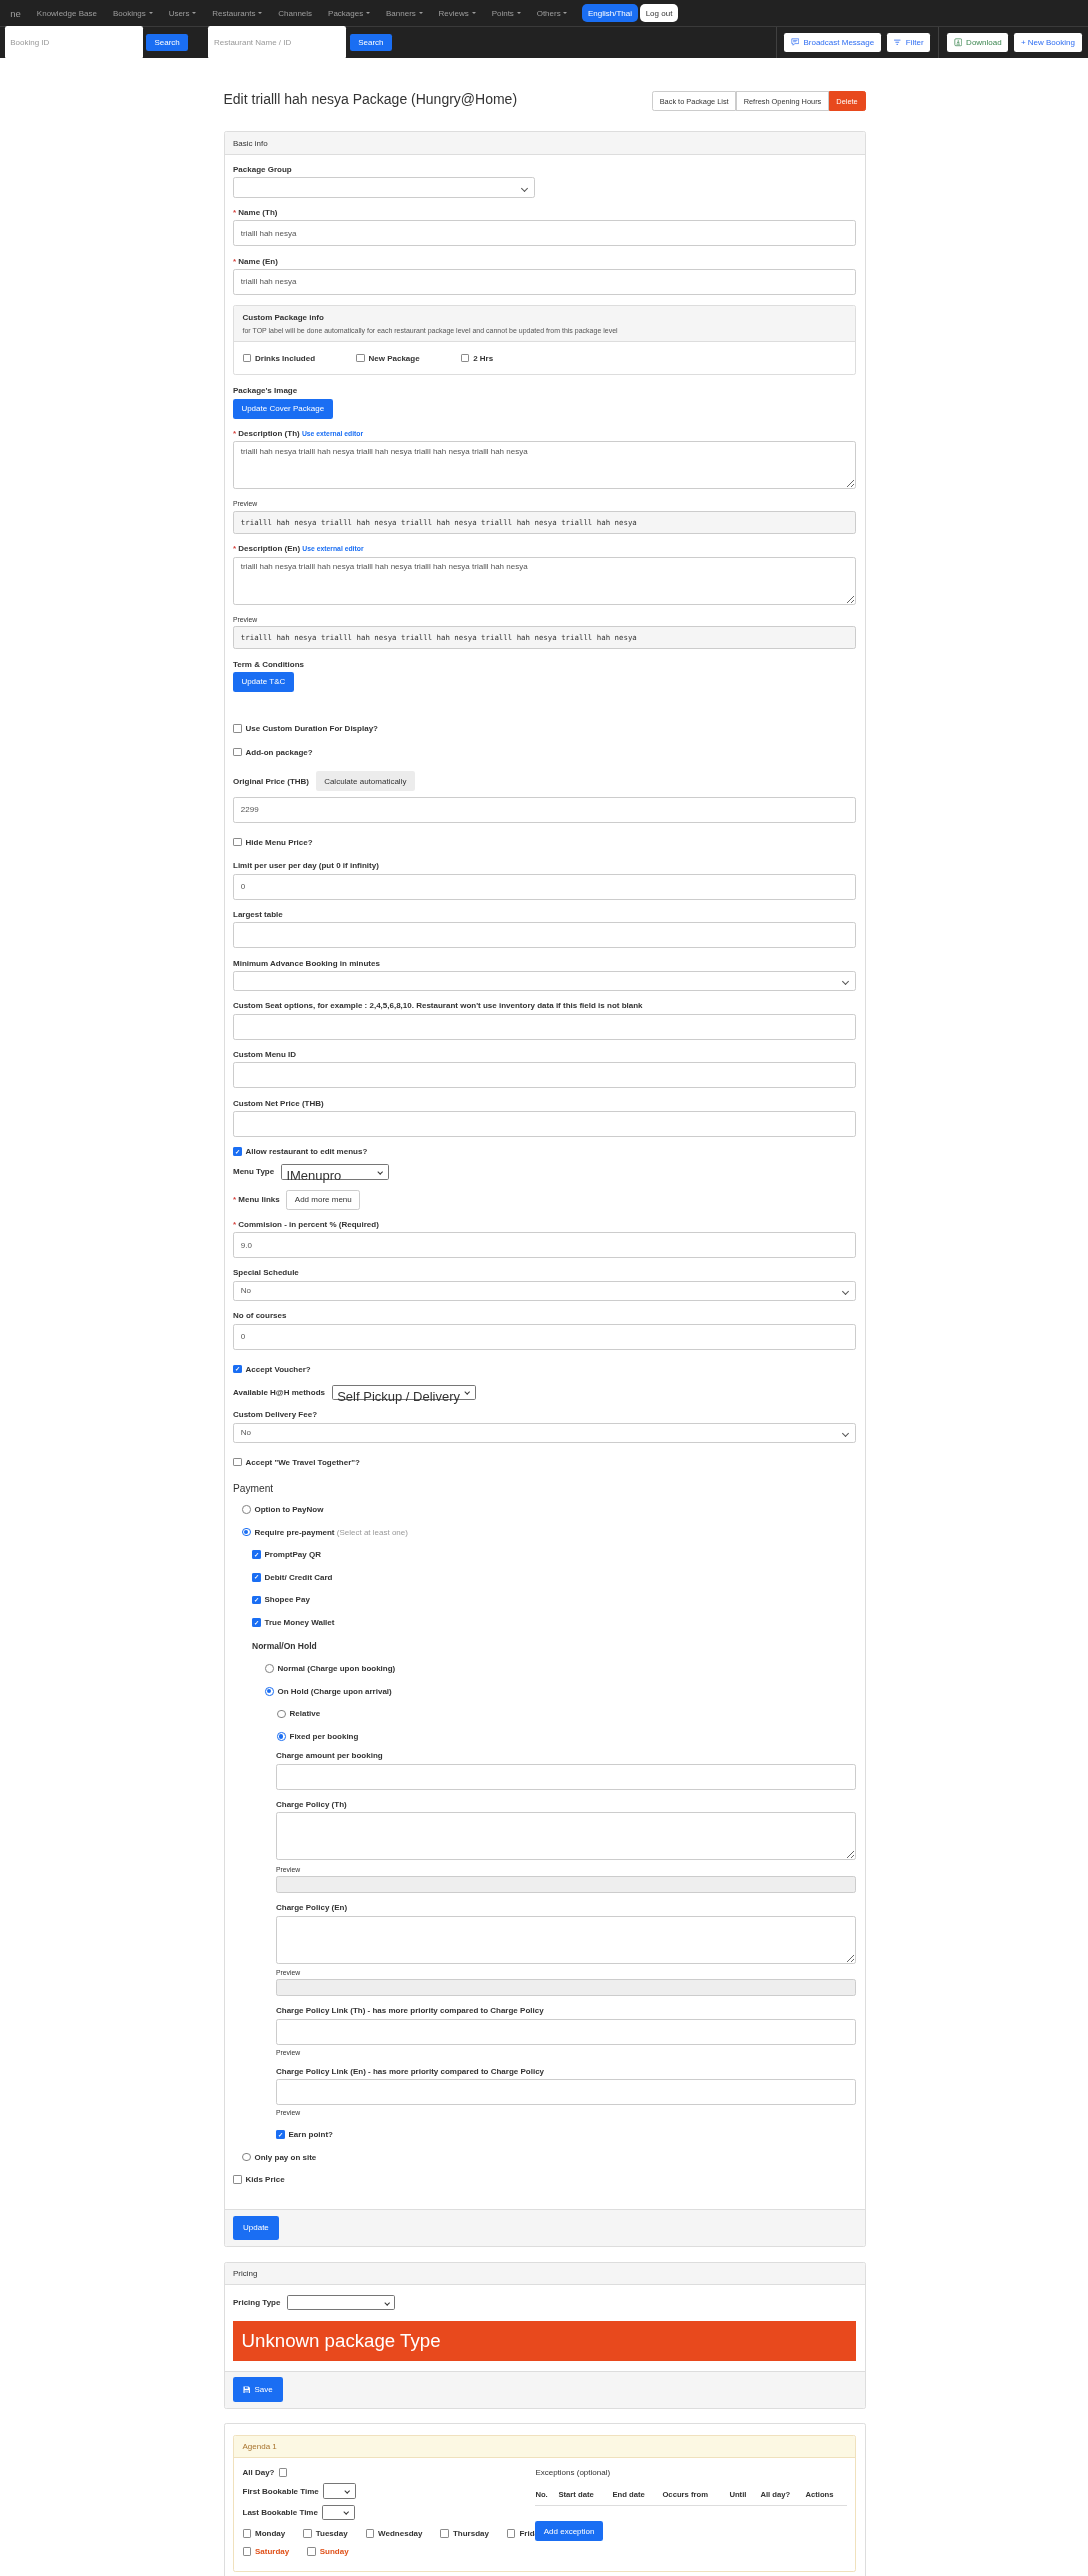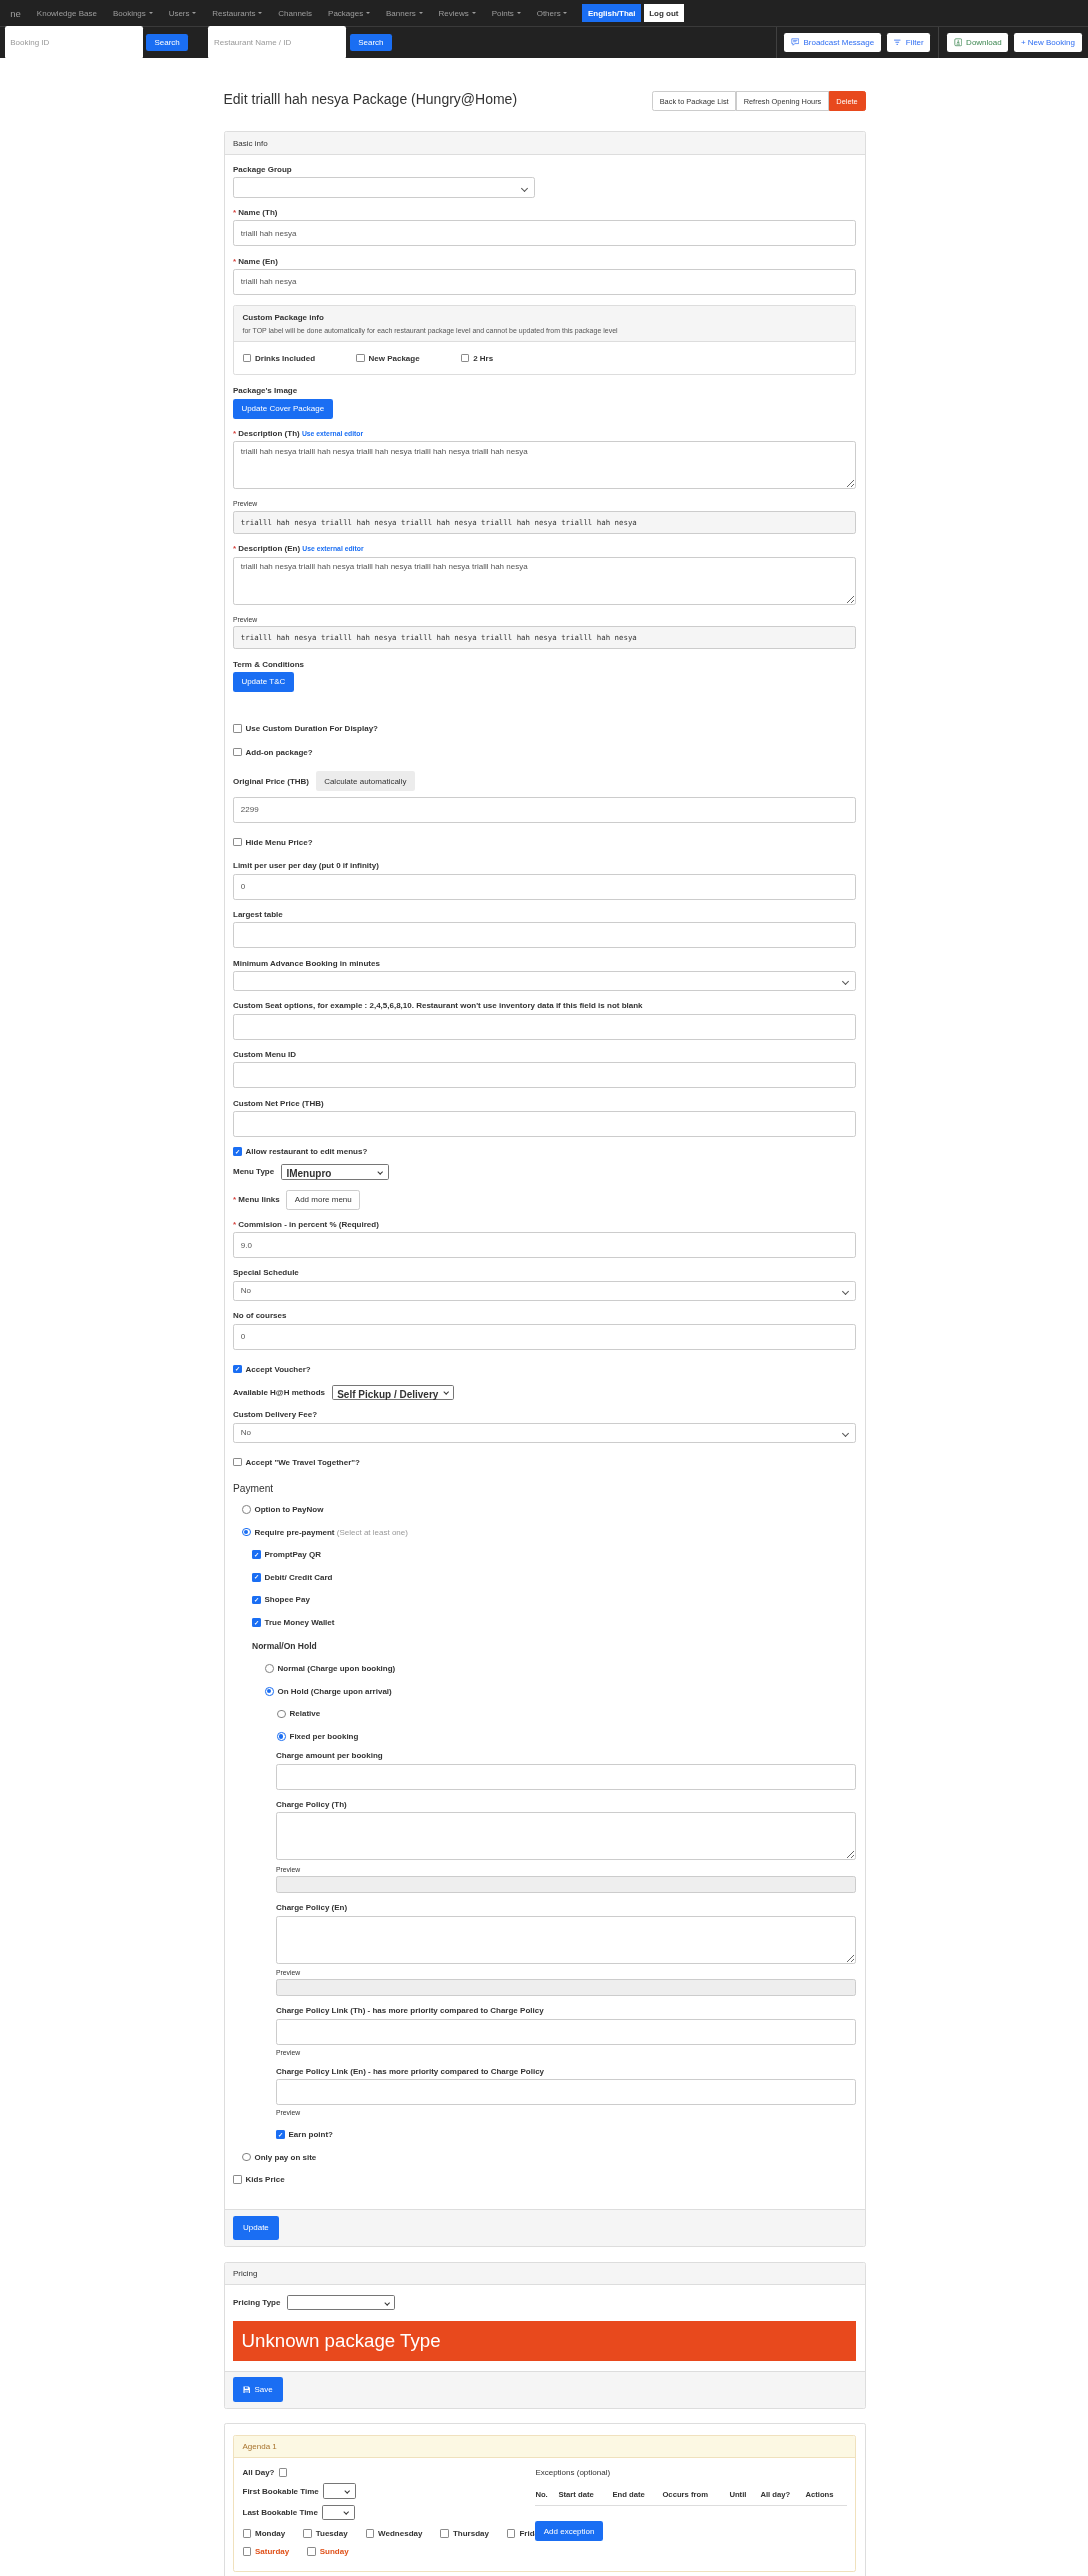--- a/index.html
+++ b/index.html
@@ -5,21 +5,21 @@
   * { box-sizing: border-box; }
   html,body { margin:0; padding:0; }
   body { width:1089px; background:#fff; font-family:"Liberation Sans",sans-serif; font-size:8px; color:#333; }
   a { text-decoration:none; }
 
   
   .nb1 { background:#222; height:26px; display:flex; align-items:center; padding:0 6.8px; }
   .brand { color:#9d9d9d; font-size:9.6px; padding:0 8px 0 3.4px; }
   .nbi { color:#9d9d9d; padding:0 8px; height:100%; display:flex; align-items:center; gap:2.8px; cursor:pointer; font-size:8px; }
   .caret { width:0; height:0; border-left:2.3px solid transparent; border-right:2.3px solid transparent; border-top:2.3px solid #9d9d9d; }
-  .nb-btn { height:18px; border:none; border-radius:0; padding:0 5.7px; font-size:8px; cursor:pointer;font-weight:bold; }
+  .nb-btn { height:18px; border:none; border-radius:5px; padding:0 5.7px; font-size:8px; cursor:pointer; }
   .nb-lang { background:#1a6ef3; color:#fff; margin-left:6.8px; }
   .nb-logout { background:#fff; color:#333; margin-left:2.3px; }
 
   
   .nb2 { background:#222; height:32px; display:flex; align-items:center; padding:0 4.5px; border-top:0.6px solid #3a3a3a; }
   .nb2 input { height:33px; border:none; border-radius:2.3px; padding:0 5.7px; font-size:8px; width:138px; color:#333; font-family:inherit; }
   .nb2 input::placeholder { color:#999; }
   .btn-search { height:17.6px; border:none; border-radius:2.3px; background:#1a6ef3; color:#fff; padding:0 8.5px; margin-left:3.4px; font-size:8px; cursor:pointer; }
   .gap35 { width:20px; }
   .nb2-right { margin-left:auto; display:flex; align-items:center; height:100%; }
@@ -76,21 +76,21 @@
   .btn-default { border-color:#ccc; color:#333; }
   .btn-gray { background:#ececec; color:#333; }
   .btn-lg { padding:6.8px 9px; }
 
   .link { color:#1a6ef3; font-size:6.8px; font-weight:bold; cursor:pointer; }
   .prev-label { font-size:6.8px; display:block; margin:9px 0 3.4px; font-weight:normal; }
   .prev-box { background:#f5f5f5; border:0.6px solid #ccc; border-radius:2.3px; padding:6.2px 6.8px; font-family:"DejaVu Sans Mono",monospace; font-size:7.4px; color:#333; }
   .prev-input { background:#eee; border:0.6px solid #ccc; border-radius:2.3px; height:17px; }
 
   .inline-lbl { font-weight:bold; margin-right:4.5px; }
-  .sel-inline { position:relative; display:inline-block; height:15.3px; border:0.6px solid #767676; border-radius:1.7px; background:#fff; padding:2.8px 14.7px 0 4.5px; font-size:10px; color:#333; vertical-align:middle; cursor:pointer;font-weight:bold; }
+  .sel-inline { position:relative; display:inline-block; height:15.3px; border:0.6px solid #767676; border-radius:1.7px; background:#fff; padding:2.8px 14.7px 0 4.5px; font-size:13px; color:#333; vertical-align:middle; cursor:pointer; }
   .sel-inline::after { content:""; position:absolute; right:5.1px; top:4.5px; width:3.4px; height:3.4px; border-right:1px solid #333; border-bottom:1px solid #333; transform:rotate(45deg); }
   .sel-time { width:33px; }
 
   .pay-h { font-size:10.2px; font-weight:normal; margin:16px 0 11.3px; }
   .ml1 { margin-left:9px; } .ml2 { margin-left:19px; } .ml3 { margin-left:32px; } .ml4 { margin-left:44px; }
   .payrow { margin-bottom:13.6px; display:flex; align-items:center; }
   .note { color:#999; font-weight:normal; }
   .pay-block { margin-left:43px; }
 
   .banner { background:#e8491d; color:#fff; font-size:18.7px; padding:9px 8.5px; margin-top:10.2px; }

